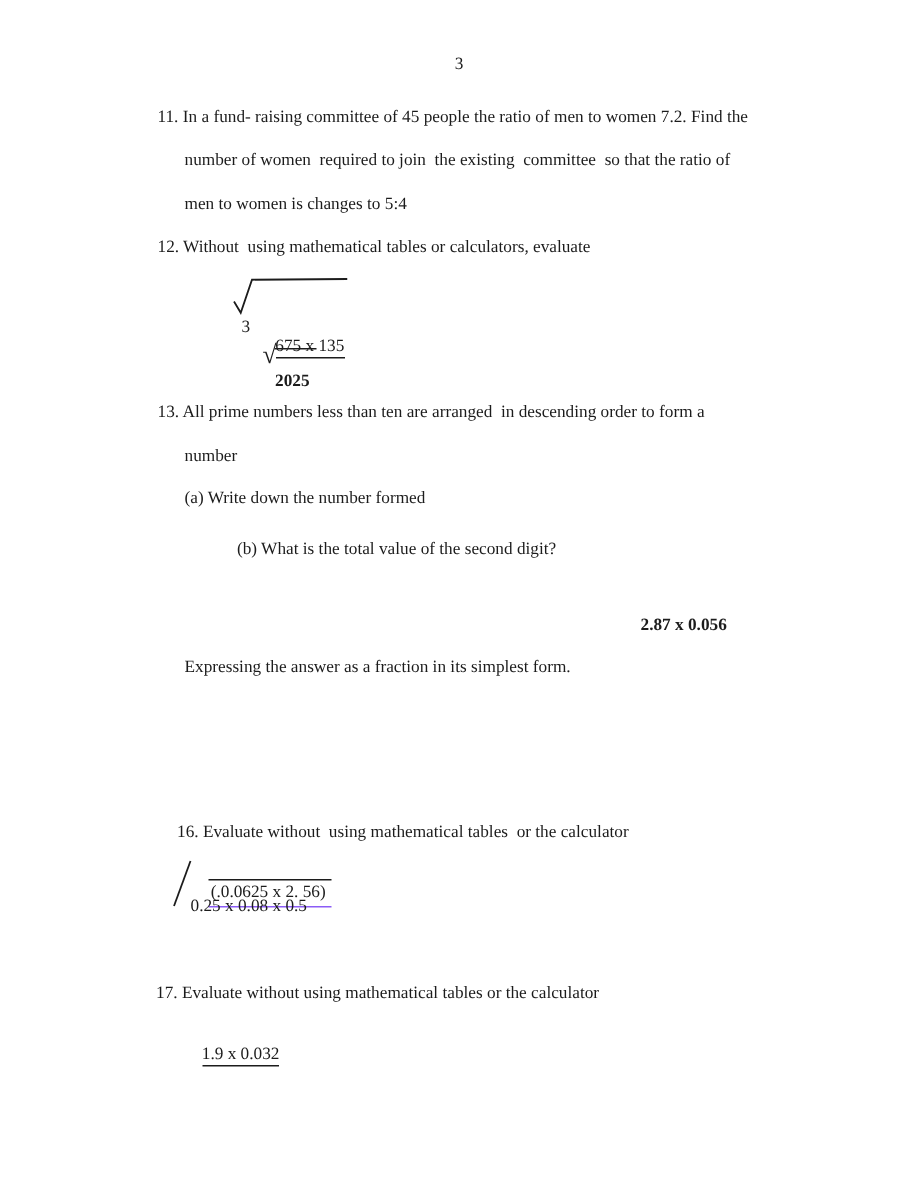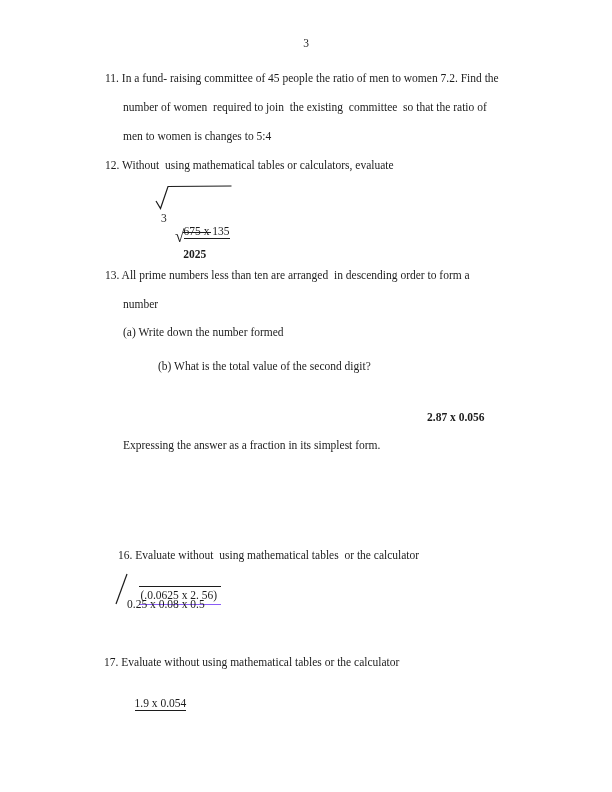--- a/index.html
+++ b/index.html
@@ -83,16 +83,16 @@
   <svg class="radical-svg" style="left:111px;top:568px;" width="22" height="40" viewBox="0 0 22 40">
     <path d="M5 36 L16 6" fill="none" stroke="#1c1c1c" stroke-width="1.2"></path>
   </svg>
   <div class="line" style="left:127px;top:572px;">
     <span class="boxed-num">(.0.0625 x 2. 56)</span>
   </div>
   <div class="line" style="left:127px;top:597px;">0.25 x 0.08 x 0.5</div>
 
   <div class="line" style="left:104px;top:655px;">17. Evaluate without using mathematical tables or the calculator</div>
   <div class="line" style="left:123px;top:682px;">
-    <span class="ul">1.9 x 0.054</span>
+    <span class="ul">1.9 x 0.032</span>
   </div>
 
 </div>
 
 </body></html>

